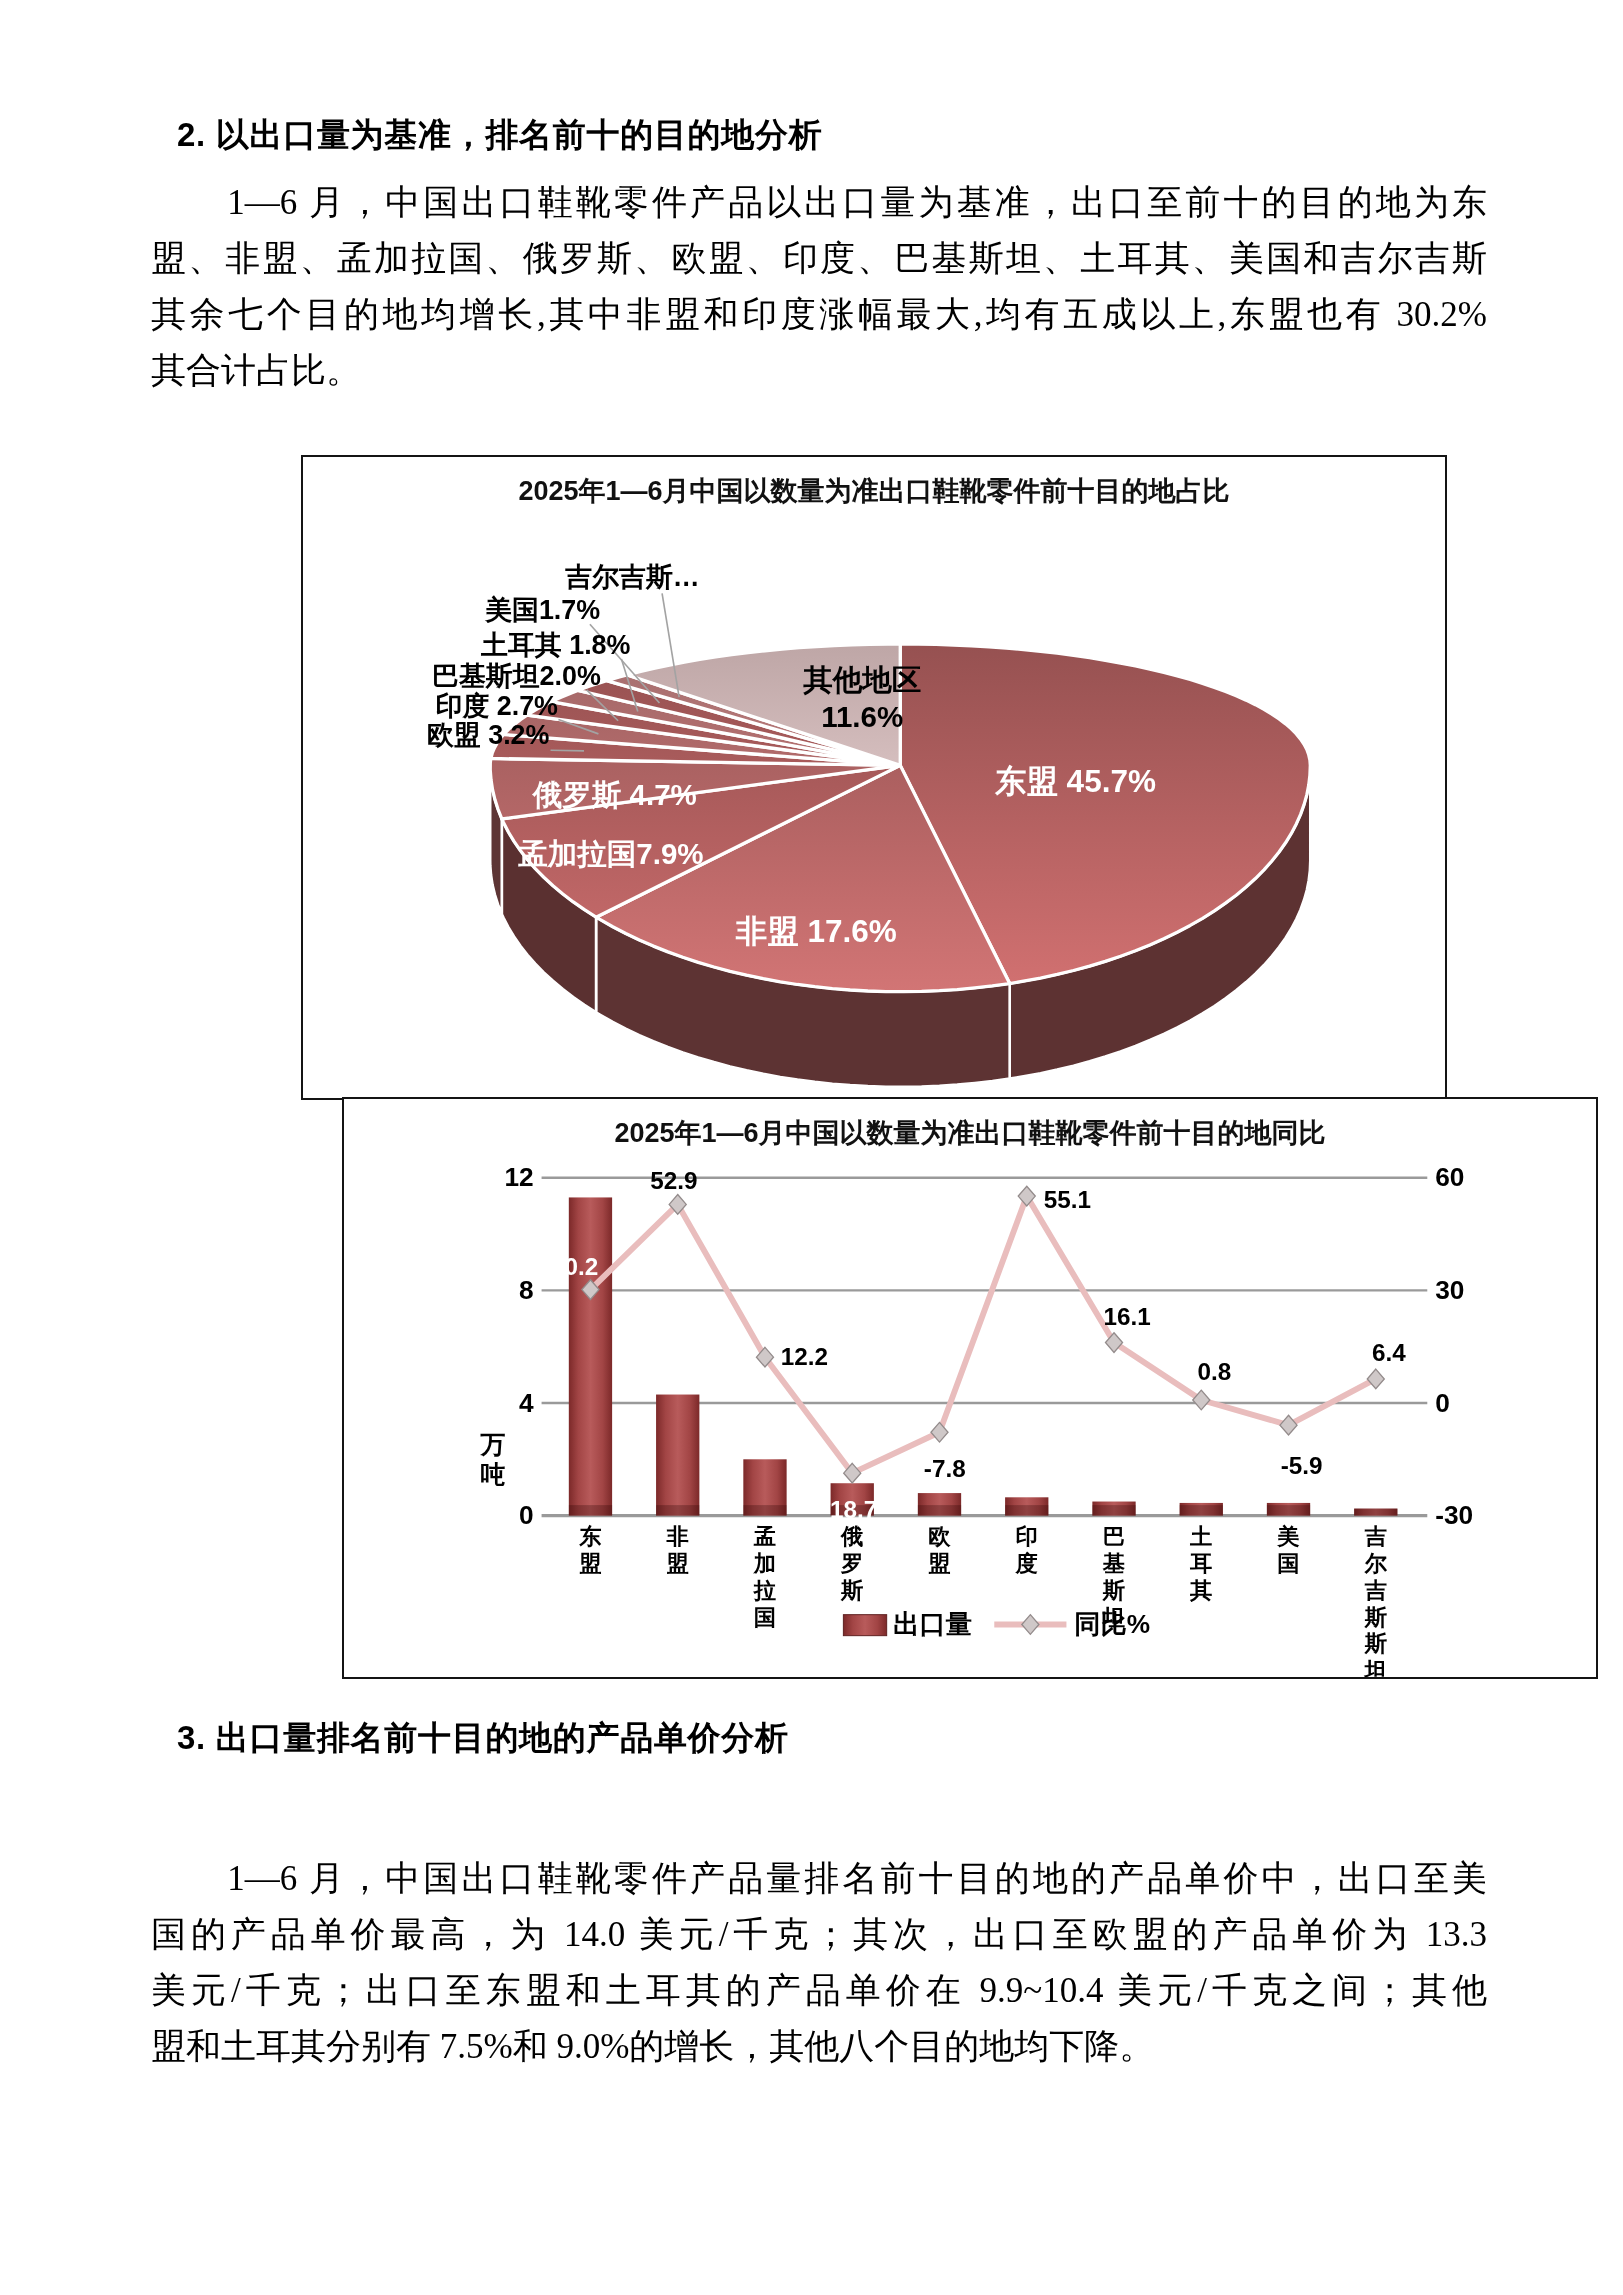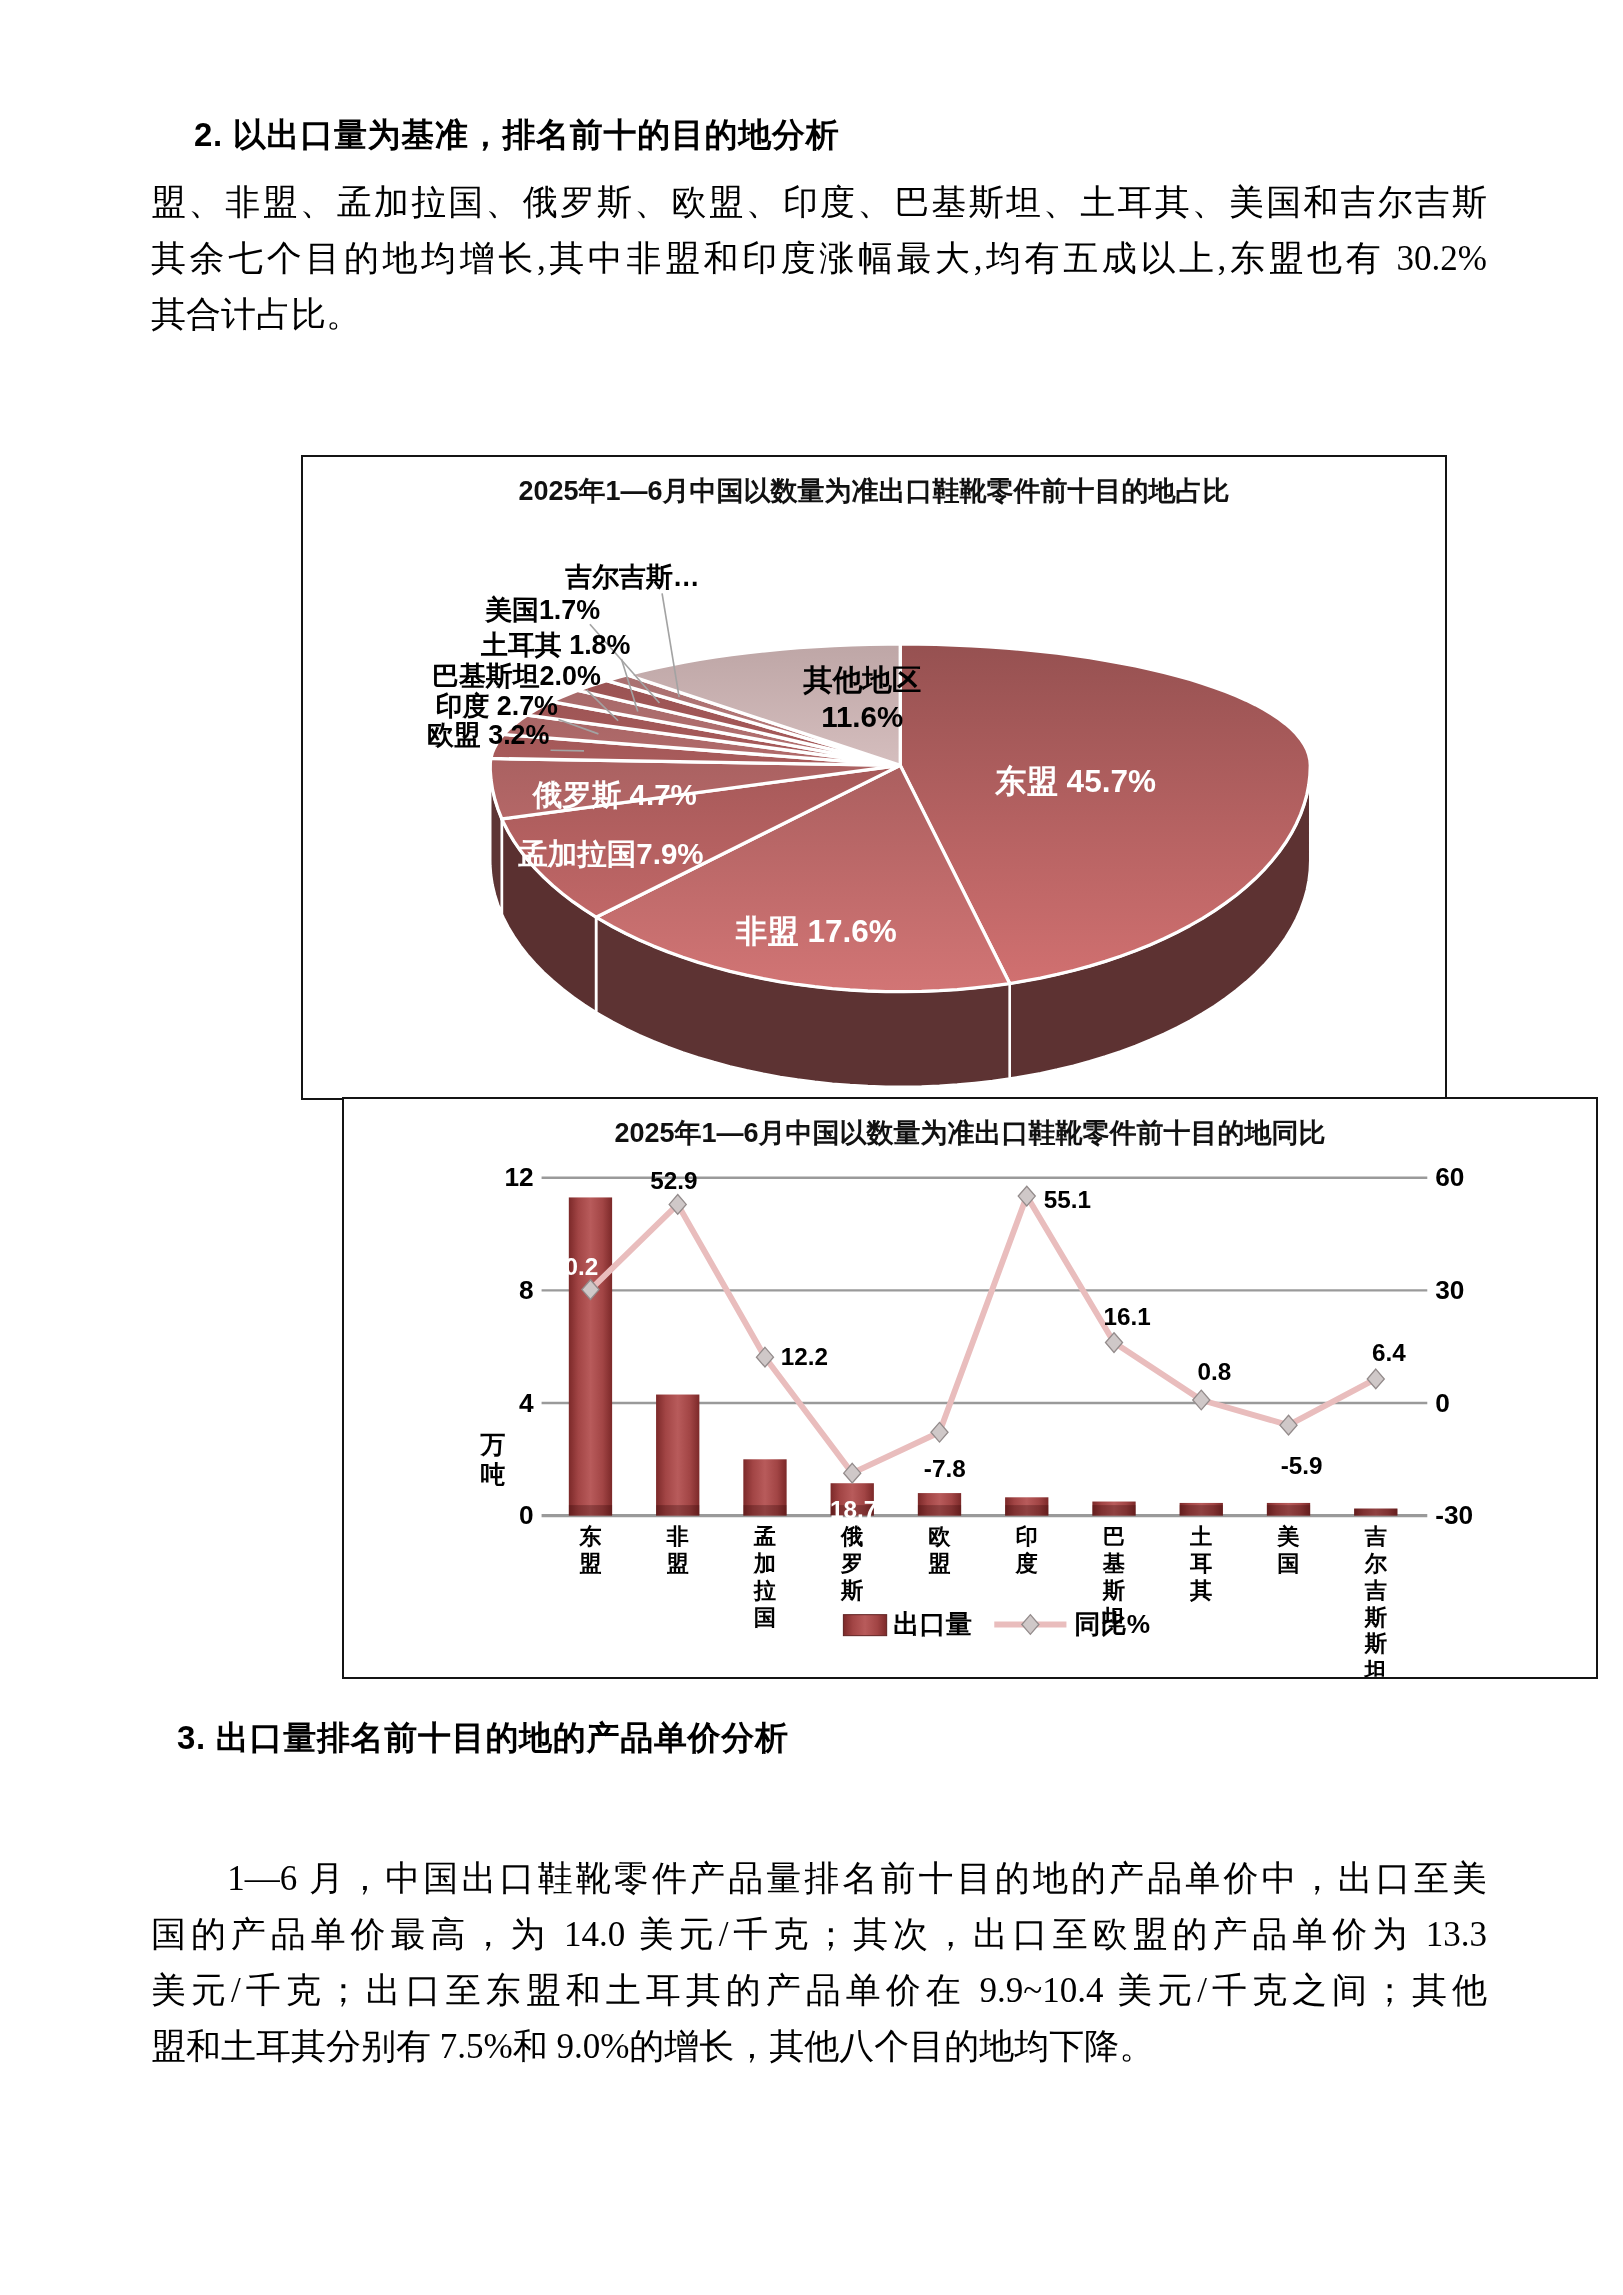--- a/index.html
+++ b/index.html
@@ -13,23 +13,24 @@
   .chart-box{position:absolute;box-sizing:border-box;border:2.6px solid #141414;background:#ffffff;}
   .chart-box svg{position:absolute;left:0;top:0;width:100%;height:100%;}
   .chart-title{position:absolute;left:0;right:0;top:15.7px;text-align:center;z-index:2;
       font-family:"Liberation Sans",sans-serif;font-weight:bold;font-size:27px;color:#111;}
 </style>
 </head>
 <body>
 
 <div id="page">
 
-  <h2 class="h2" style="left:194px;top:113px;">2. 以出口量为基准，排名前十的目的地分析</h2>
+  <h2 class="h2" style="left:177px;top:113px;">2. 以出口量为基准，排名前十的目的地分析</h2>
 
   <div class="para" style="left:151px;top:175px;">
+      <div class="line j">　　1—6 月，中国出口鞋靴零件产品以出口量为基准，出口至前十的目的地为东</div>
       <div class="line j">盟、非盟、孟加拉国、俄罗斯、欧盟、印度、巴基斯坦、土耳其、美国和吉尔吉斯</div>
       <div class="line j">其余七个目的地均增长,其中非盟和印度涨幅最大,均有五成以上,东盟也有 30.2%</div>
       <div class="line">其合计占比。</div>
     </div>
 
   <div class="chart-box" style="left:301px;top:455px;width:1146px;height:645px;">
     <div class="chart-title">2025年1—6月中国以数量为准出口鞋靴零件前十目的地占比</div>
     <svg id="pie-svg" viewBox="0 0 1586 977">
         <defs>
           <linearGradient id="pg0" gradientUnits="userSpaceOnUse" x1="0" y1="285" x2="0" y2="815">

